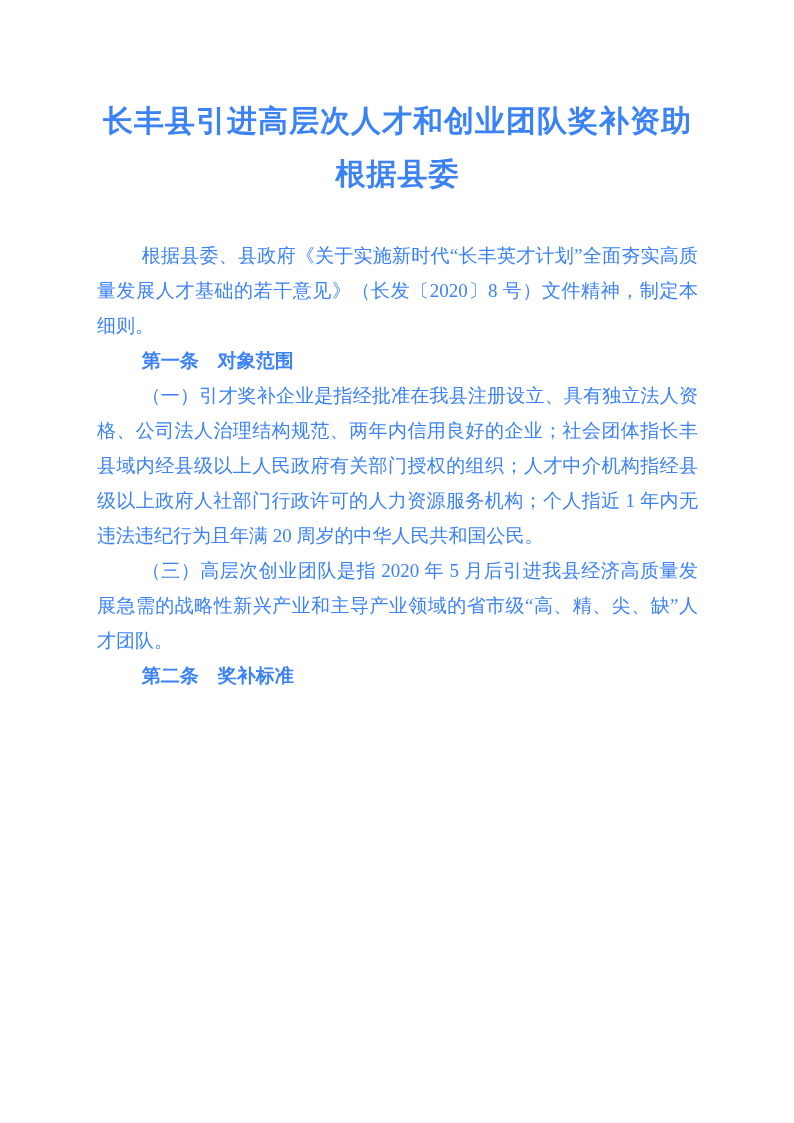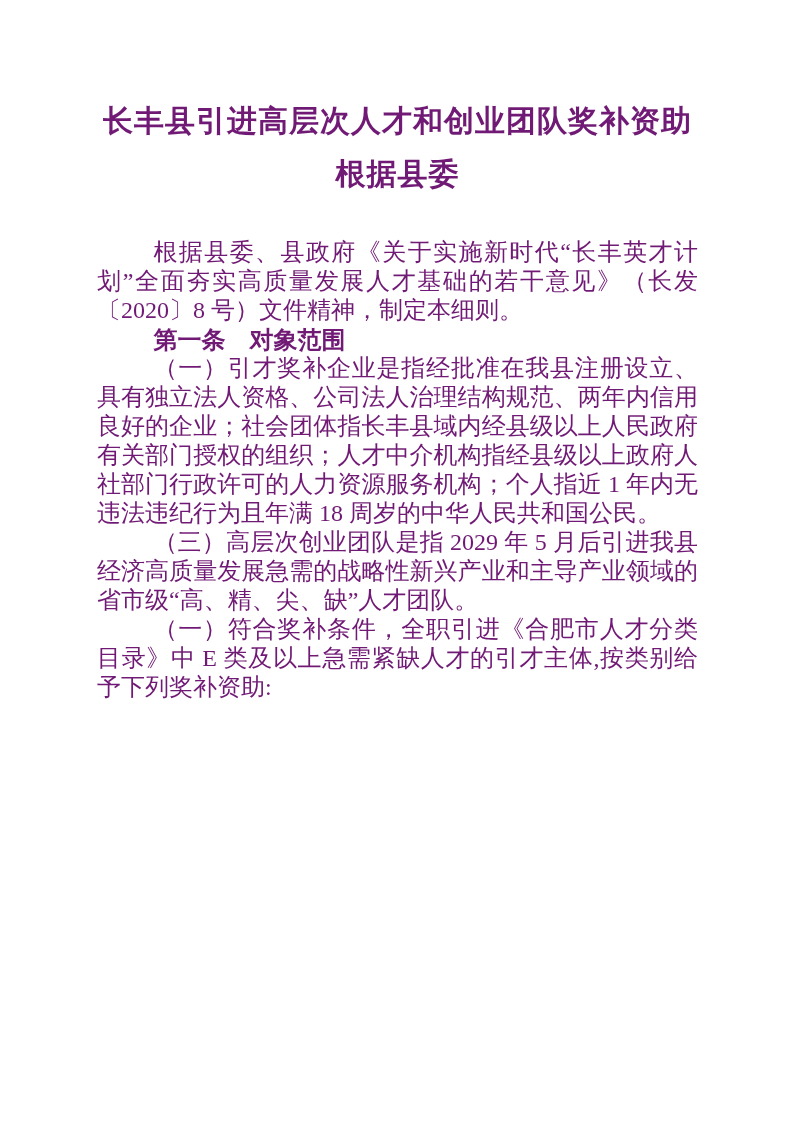--- a/index.html
+++ b/index.html
@@ -5,42 +5,42 @@
   html, body {
     margin: 0;
     padding: 0;
     background: #ffffff;
   }
   .page {
     position: relative;
     width: 794px;
     height: 908px;
     background: #ffffff;
-    color: #701a75;
+    color: #3b82f6;
     font-family: "Liberation Serif", "DejaVu Serif", serif;
     overflow: hidden;
   }
   .doc-title {
     position: absolute;
     left: 97px;
     top: 94px;
     width: 601px;
     text-align: center;
     font-weight: 700;
     font-size: 30px;
     line-height: 53px;
     letter-spacing: 1px;
   }
   .doc-body {
     position: absolute;
     left: 97px;
     top: 238px;
     width: 601px;
-    font-size: 24px;
-    line-height: 29px;
+    font-size: 19px;
+    line-height: 35px;
     text-align: justify;
   }
   .doc-body p {
     margin: 0;
     text-indent: 2.35em;
   }
   .doc-body p.heading {
     font-family: Liberation Sans, sans-serif;
     font-weight: 700;
     text-align: left;
@@ -59,20 +59,20 @@
 <div class="page">
 
   <div class="doc-title">
     <div>长丰县引进高层次人才和创业团队奖补资助</div>
     <div>根据县委</div>
   </div>
 
   <div class="doc-body">
     <p class="body">根据县委、县政府《关于实施新时代“长丰英才计划”全面夯实高质量发展人才基础的若干意见》（长发〔2020〕8 号）文件精神，制定本细则。</p>
     <p class="heading">第一条　对象范围</p>
-    <p class="body">（一）引才奖补企业是指经批准在我县注册设立、具有独立法人资格、公司法人治理结构规范、两年内信用良好的企业；社会团体指长丰县域内经县级以上人民政府有关部门授权的组织；人才中介机构指经县级以上政府人社部门行政许可的人力资源服务机构；个人指近 1 年内无违法违纪行为且年满 18 周岁的中华人民共和国公民。</p>
-    <p class="body">（三）高层次创业团队是指 2029 年 5 月后引进我县经济高质量发展急需的战略性新兴产业和主导产业领域的省市级“高、精、尖、缺”人才团队。</p>
-    <p class="body">（一）符合奖补条件，全职引进《合肥市人才分类目录》中 E 类及以上急需紧缺人才的引才主体,按类别给予下列奖补资助:</p>
+    <p class="body">（一）引才奖补企业是指经批准在我县注册设立、具有独立法人资格、公司法人治理结构规范、两年内信用良好的企业；社会团体指长丰县域内经县级以上人民政府有关部门授权的组织；人才中介机构指经县级以上政府人社部门行政许可的人力资源服务机构；个人指近 1 年内无违法违纪行为且年满 20 周岁的中华人民共和国公民。</p>
+    <p class="body">（三）高层次创业团队是指 2020 年 5 月后引进我县经济高质量发展急需的战略性新兴产业和主导产业领域的省市级“高、精、尖、缺”人才团队。</p>
+    <p class="heading">第二条　奖补标准</p>
   </div>
 
   <div class="page-number">- 2 -</div>
 
 </div>
 
 </body></html>

